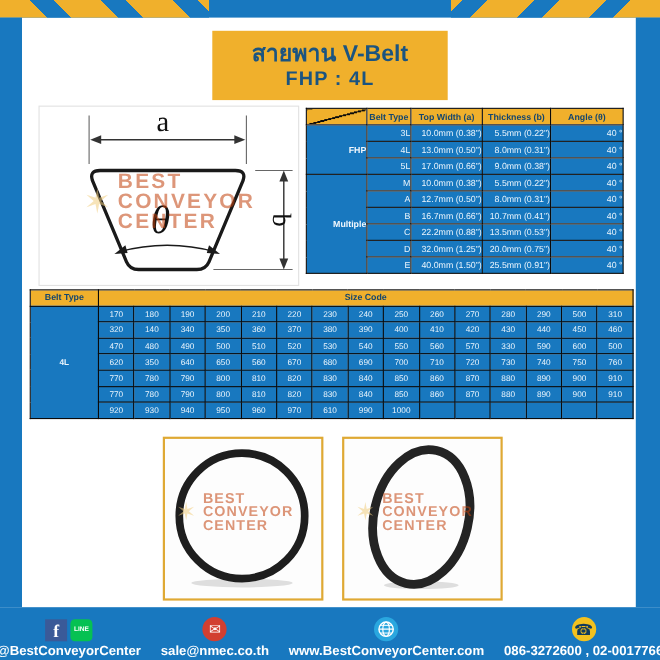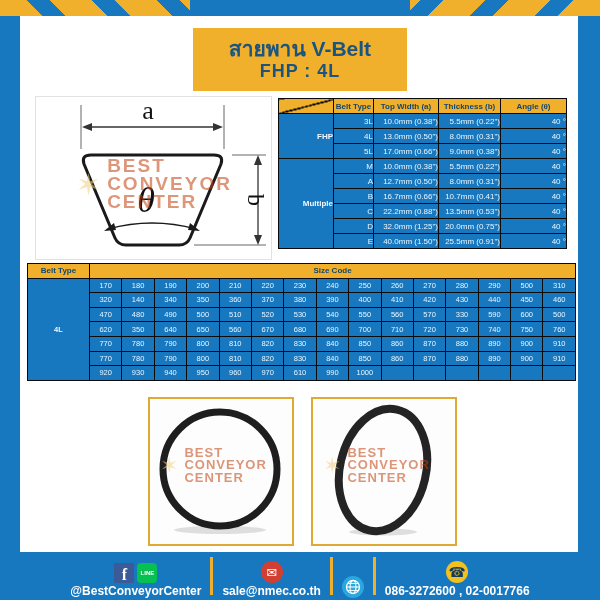--- a/index.html
+++ b/index.html
@@ -374,20 +374,21 @@
     <div class="fgroup">
       <div class="icon-globe">
         <svg width="16" height="16" viewBox="0 0 16 16">
           <circle cx="8" cy="8" r="6.5" fill="none" stroke="#fff" stroke-width="1.3"></circle>
           <ellipse cx="8" cy="8" rx="3" ry="6.5" fill="none" stroke="#fff" stroke-width="1.1"></ellipse>
           <line x1="1.5" y1="8" x2="14.5" y2="8" stroke="#fff" stroke-width="1.1"></line>
           <line x1="2.5" y1="4.5" x2="13.5" y2="4.5" stroke="#fff" stroke-width="0.9"></line>
           <line x1="2.5" y1="11.5" x2="13.5" y2="11.5" stroke="#fff" stroke-width="0.9"></line>
         </svg>
       </div>
+      <div class="ftext">www.BestConveyorCenter.com</div>
     </div>
     <div class="fdiv"></div>
     <div class="fgroup">
       <div class="icon-phone">☎</div>
       <div class="ftext">086-3272600 , 02-0017766</div>
     </div>
   </div>
 
 </div>
 

